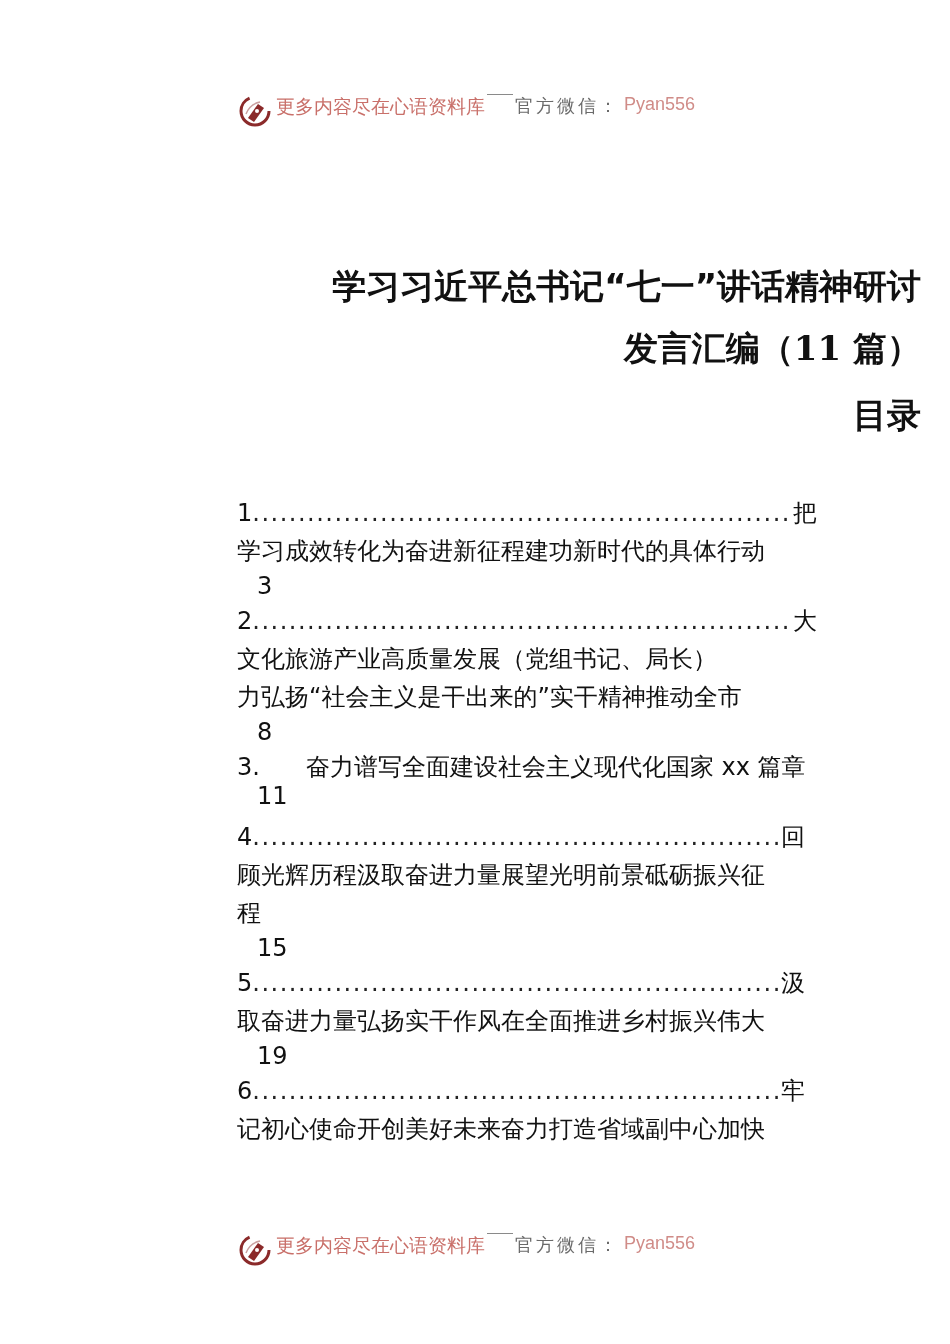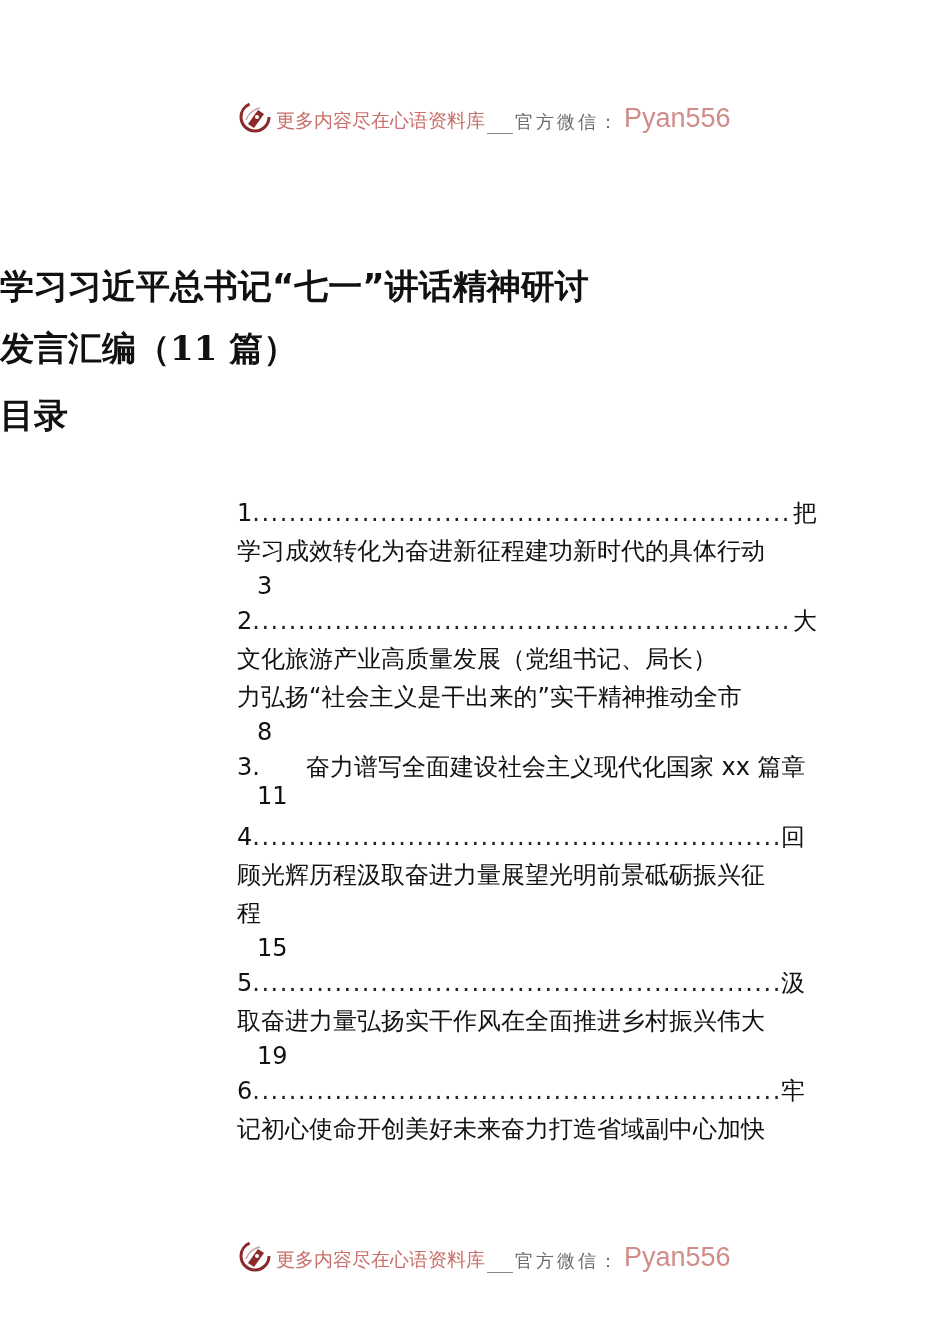--- a/index.html
+++ b/index.html
@@ -13,21 +13,21 @@
       position: relative;
       overflow: hidden;
       font-family: "DejaVu Sans", sans-serif;
       color: #111111;
     }
     .watermark {
       position: absolute;
       left: 238px;
       height: 40px;
       display: flex;
-      align-items: flex-end;
+      align-items: flex-start;
       white-space: nowrap;
     }
     .watermark.top { top: 94px; }
     .watermark.bottom { top: 1233px; }
     .wm-logo {
       width: 34px;
       height: 34px;
       margin-right: 4px;
       display: inline-block;
     }
@@ -46,29 +46,29 @@
       vertical-align: middle;
     }
     .wm-official {
       font-family: Liberation Sans, sans-serif;
       font-size: 18px;
       color: #6a6a6a;
       letter-spacing: 3px;
     }
     .wm-id {
       font-family: "Liberation Sans", sans-serif;
-      font-size: 27px;
+      font-size: 18px;
       color: #d08c88;
       margin-left: 4px;
     }
     .title-block {
       position: absolute;
       left: 0;
       width: 921px;
-      text-align: left;
+      text-align: right;
       font-weight: bold;
       font-family: "DejaVu Sans", sans-serif;
     }
     .title-line1 {
       top: 264px;
       font-size: 34px;
       letter-spacing: 0px;
     }
     .title-line2 {
       top: 326px;

